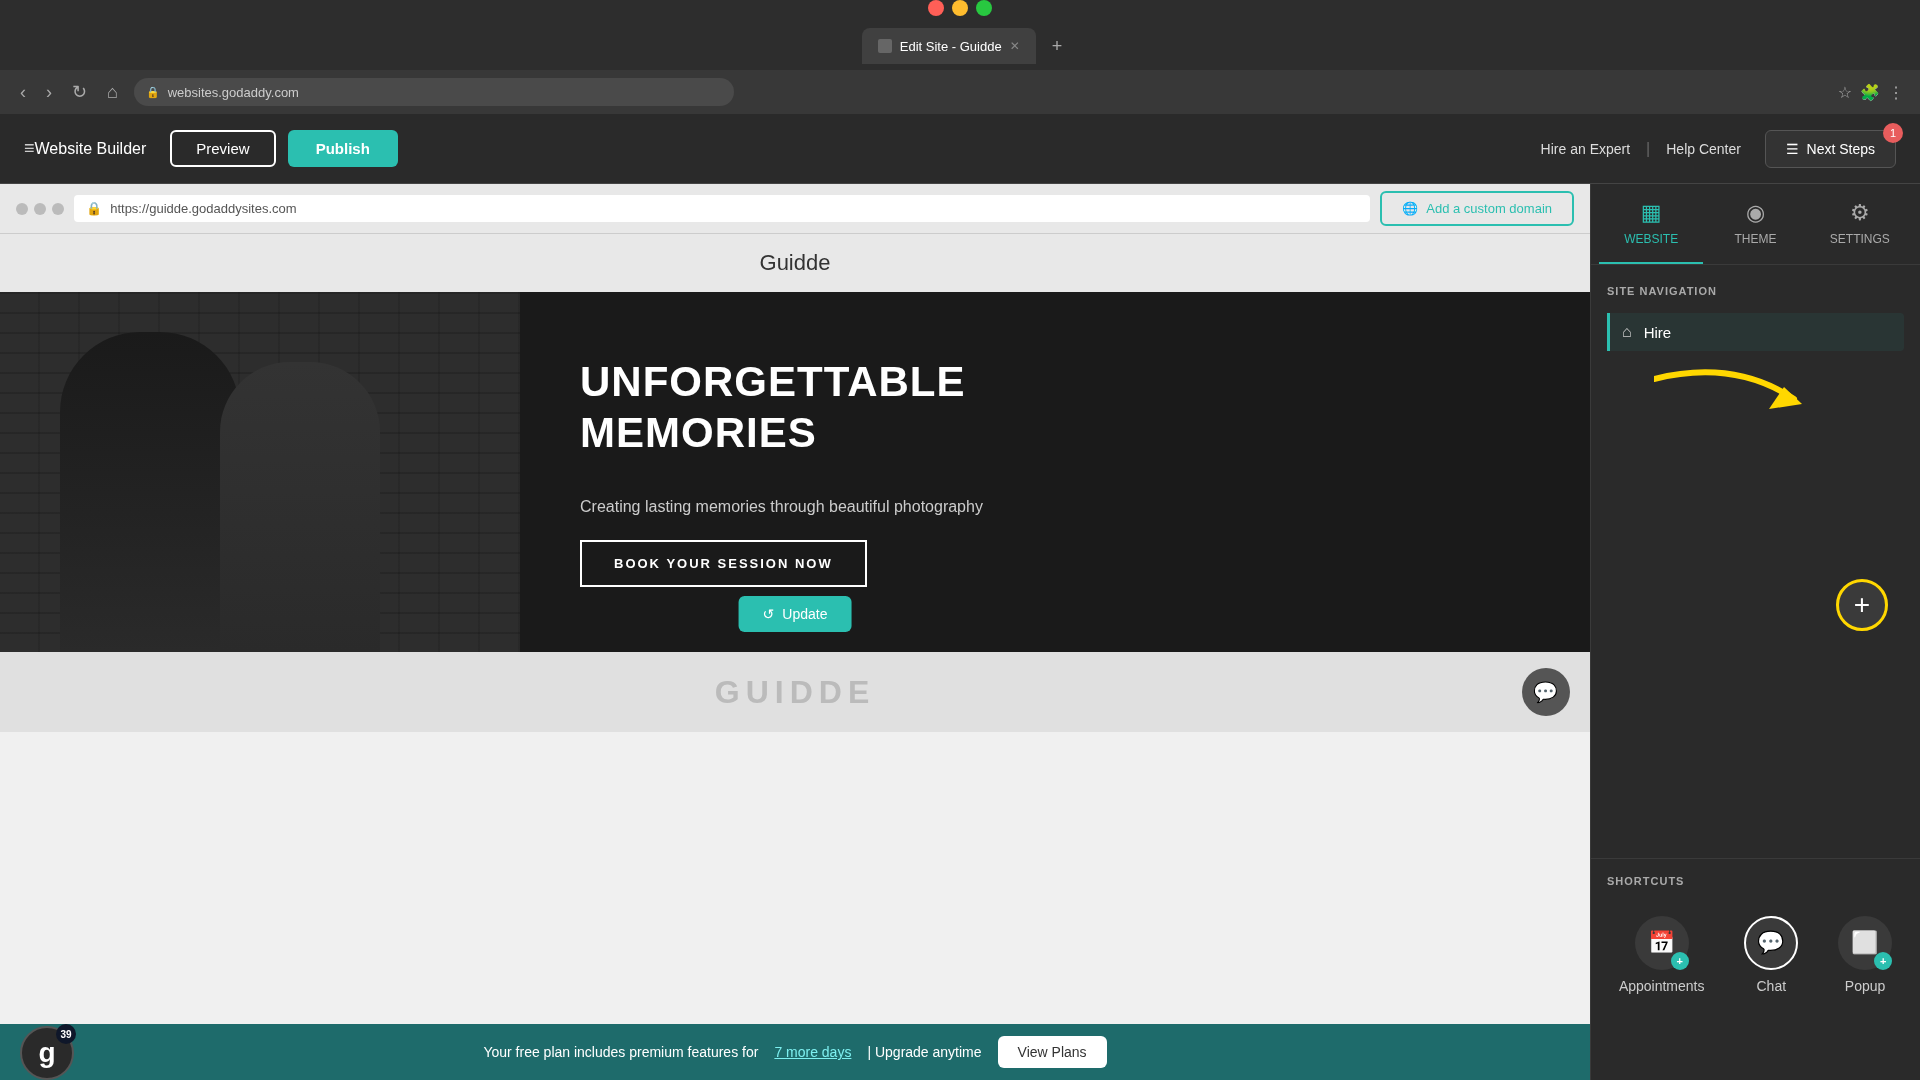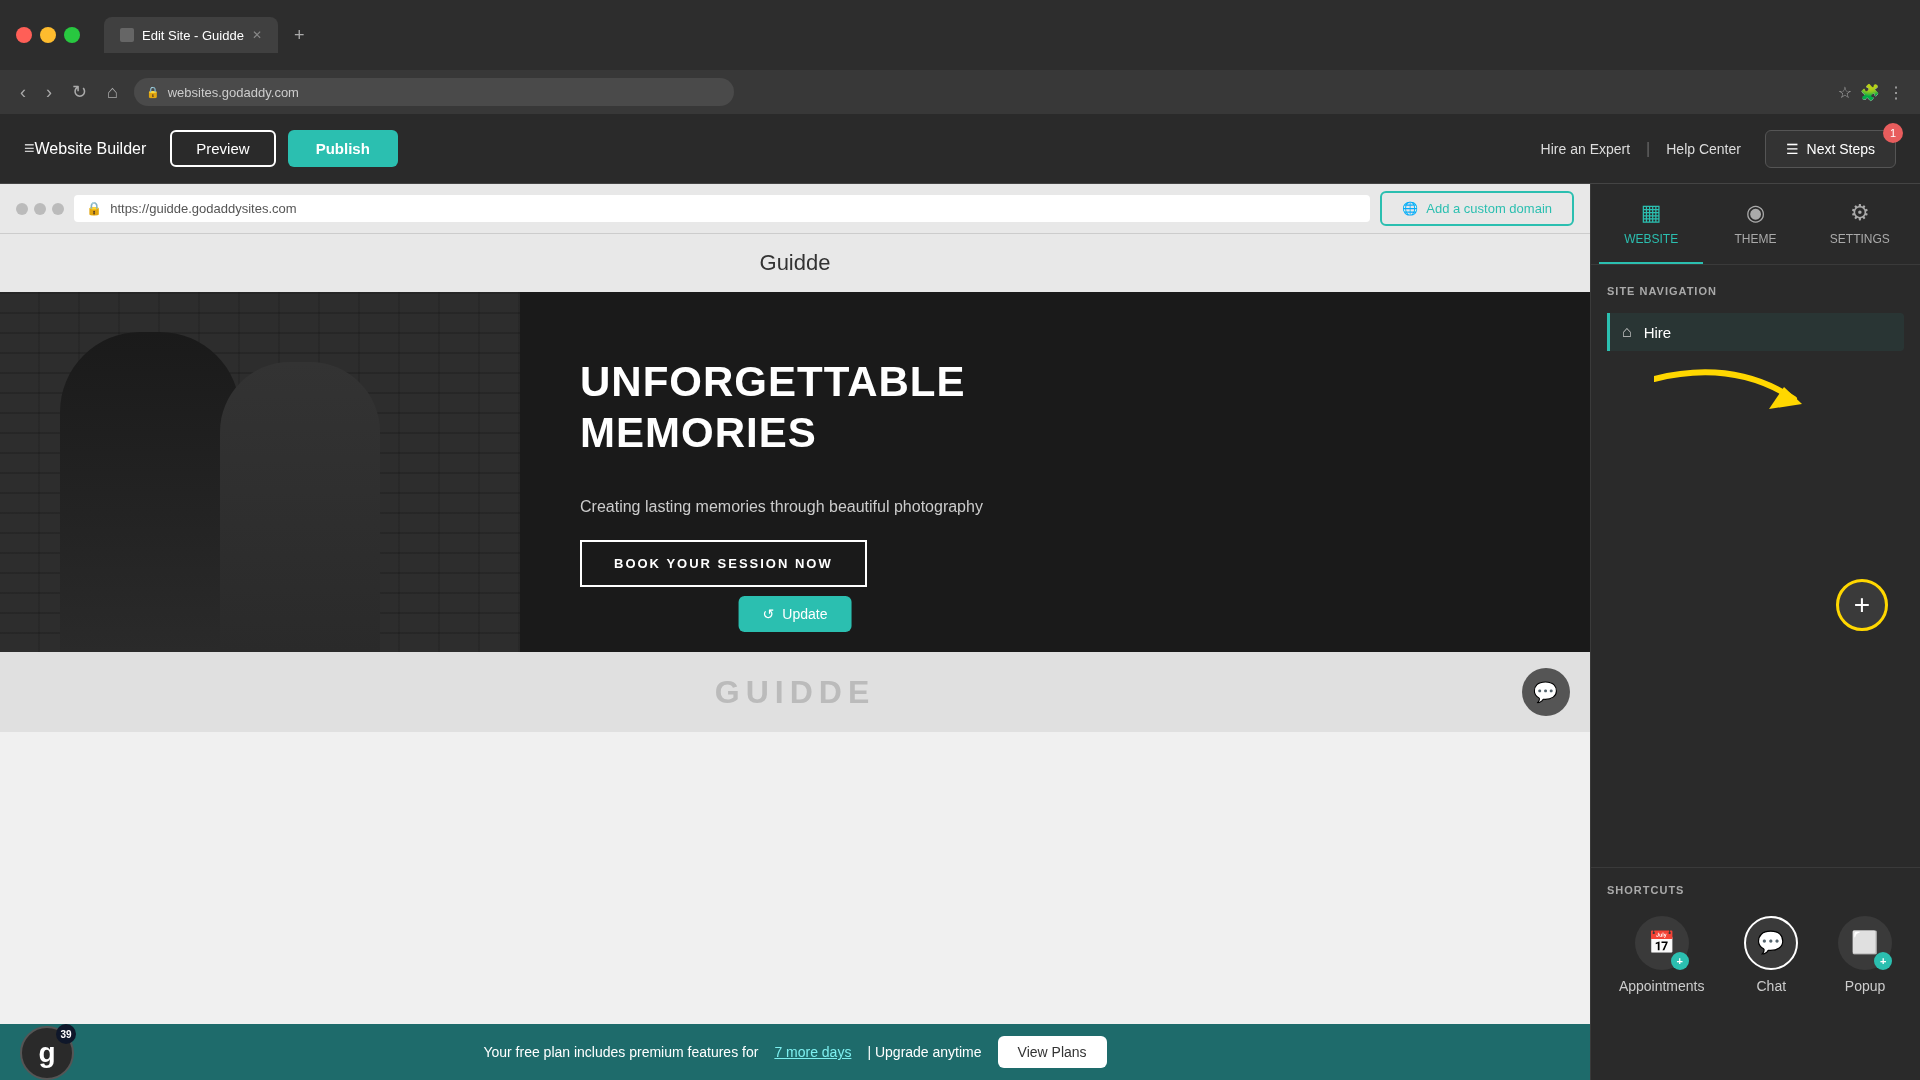--- a/index.html
+++ b/index.html
@@ -7,20 +7,21 @@
 
     
     .browser-chrome {
       width: 100%;
       background: #2d2d2d;
       height: 70px;
       display: flex;
       align-items: center;
       padding: 0 16px;
       gap: 12px;
+      flex-direction: column;
     }
     .traffic-lights {
       display: flex; gap: 8px; align-items: center;
     }
     .tl { width: 16px; height: 16px; border-radius: 50%; }
     .tl-red { background: #ff5f57; }
     .tl-yellow { background: #febc2e; }
     .tl-green { background: #28c840; }
 
     .browser-tabs {
@@ -312,21 +313,21 @@
       position: absolute; right: 16px; top: 200px;
     }
 
     
     .shortcuts-section {
       border-top: 1px solid #3a3a3a;
       padding: 16px;
     }
     .shortcuts-label {
       color: #aaa; font-size: 11px; font-weight: 700; letter-spacing: 1px;
-      text-transform: uppercase; margin-bottom: 20px;
+      text-transform: uppercase; margin-bottom: 29px;
     }
     .shortcuts-grid {
       display: flex; gap: 16px; justify-content: space-around;
     }
     .shortcut-item {
       display: flex; flex-direction: column; align-items: center;
       gap: 8px; cursor: pointer;
     }
     .shortcut-icon {
       width: 54px; height: 54px; background: #3a3a3a; border-radius: 50%;

